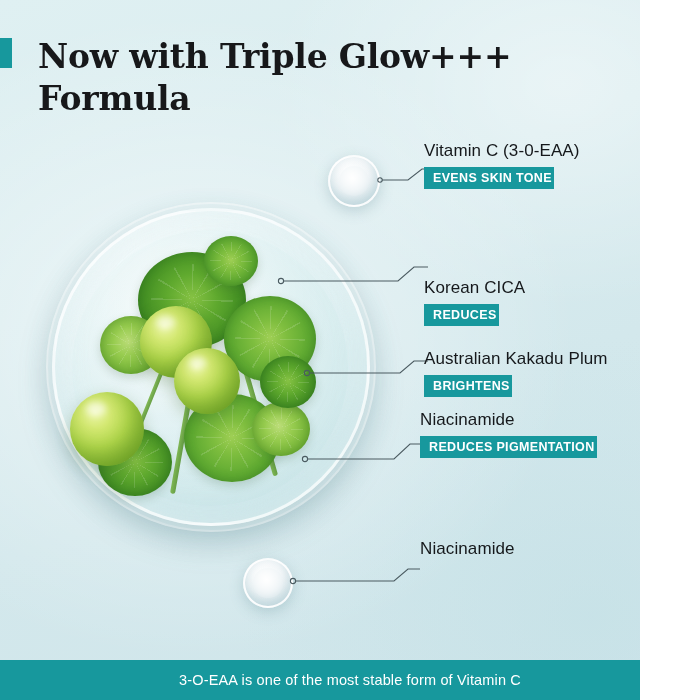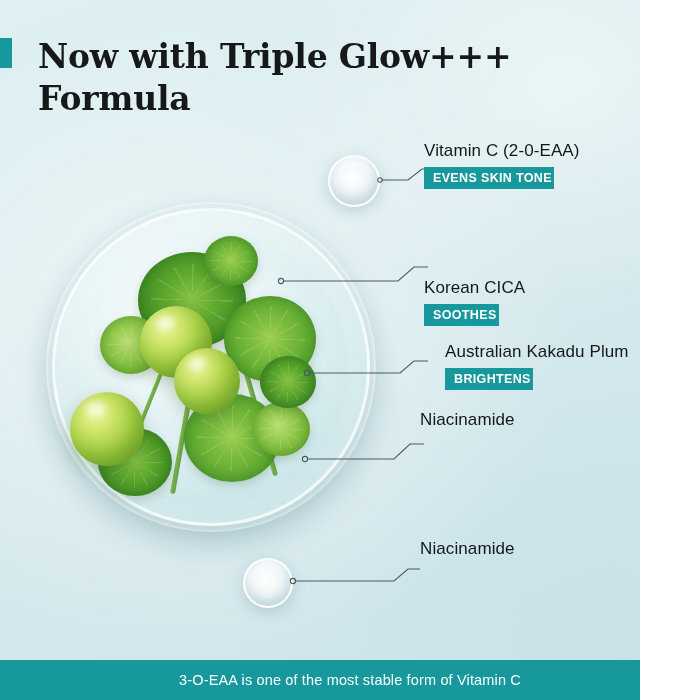--- a/index.html
+++ b/index.html
@@ -236,36 +236,37 @@
   </div>
 
   <div class="leader" style="left:290px; top:565px; width:130px; height:20px;">
     <svg width="130" height="20" viewBox="0 0 130 20">
       <circle cx="3" cy="16" r="2.6" fill="none" stroke="#4b5b61" stroke-width="1.1"></circle>
       <path d="M6 16 H104 L118 4 H130" fill="none" stroke="#4b5b61" stroke-width="1.1"></path>
     </svg>
   </div>
 
   <div class="callout" style="left:424px; top:141px;">
-    <div class="callout-title">Vitamin C (2-0-EAA)</div>
+    <div class="callout-title">Vitamin C (3-0-EAA)</div>
     <div class="callout-badge">EVENS SKIN TONE</div>
   </div>
 
   <div class="callout" style="left:424px; top:242px;margin-top:36px;">
     <div class="callout-title">Korean CICA</div>
-    <div class="callout-badge">SOOTHES</div>
-  </div>
-
-  <div class="callout" style="left:424px; top:342px;margin-left:21px;">
+    <div class="callout-badge">REDUCES</div>
+  </div>
+
+  <div class="callout" style="left:424px; top:349px;">
     <div class="callout-title">Australian Kakadu Plum</div>
     <div class="callout-badge">BRIGHTENS</div>
   </div>
 
   <div class="callout" style="left:420px; top:410px;">
     <div class="callout-title">Niacinamide</div>
+    <div class="callout-badge">REDUCES PIGMENTATION</div>
   </div>
 
   <div class="callout" style="left:420px; top:539px;">
     <div class="callout-title">Niacinamide</div>
   </div>
 
   <div class="footer-strip">
     <div class="footer-text">3-O-EAA is one of the most stable form of Vitamin C</div>
   </div>
 

